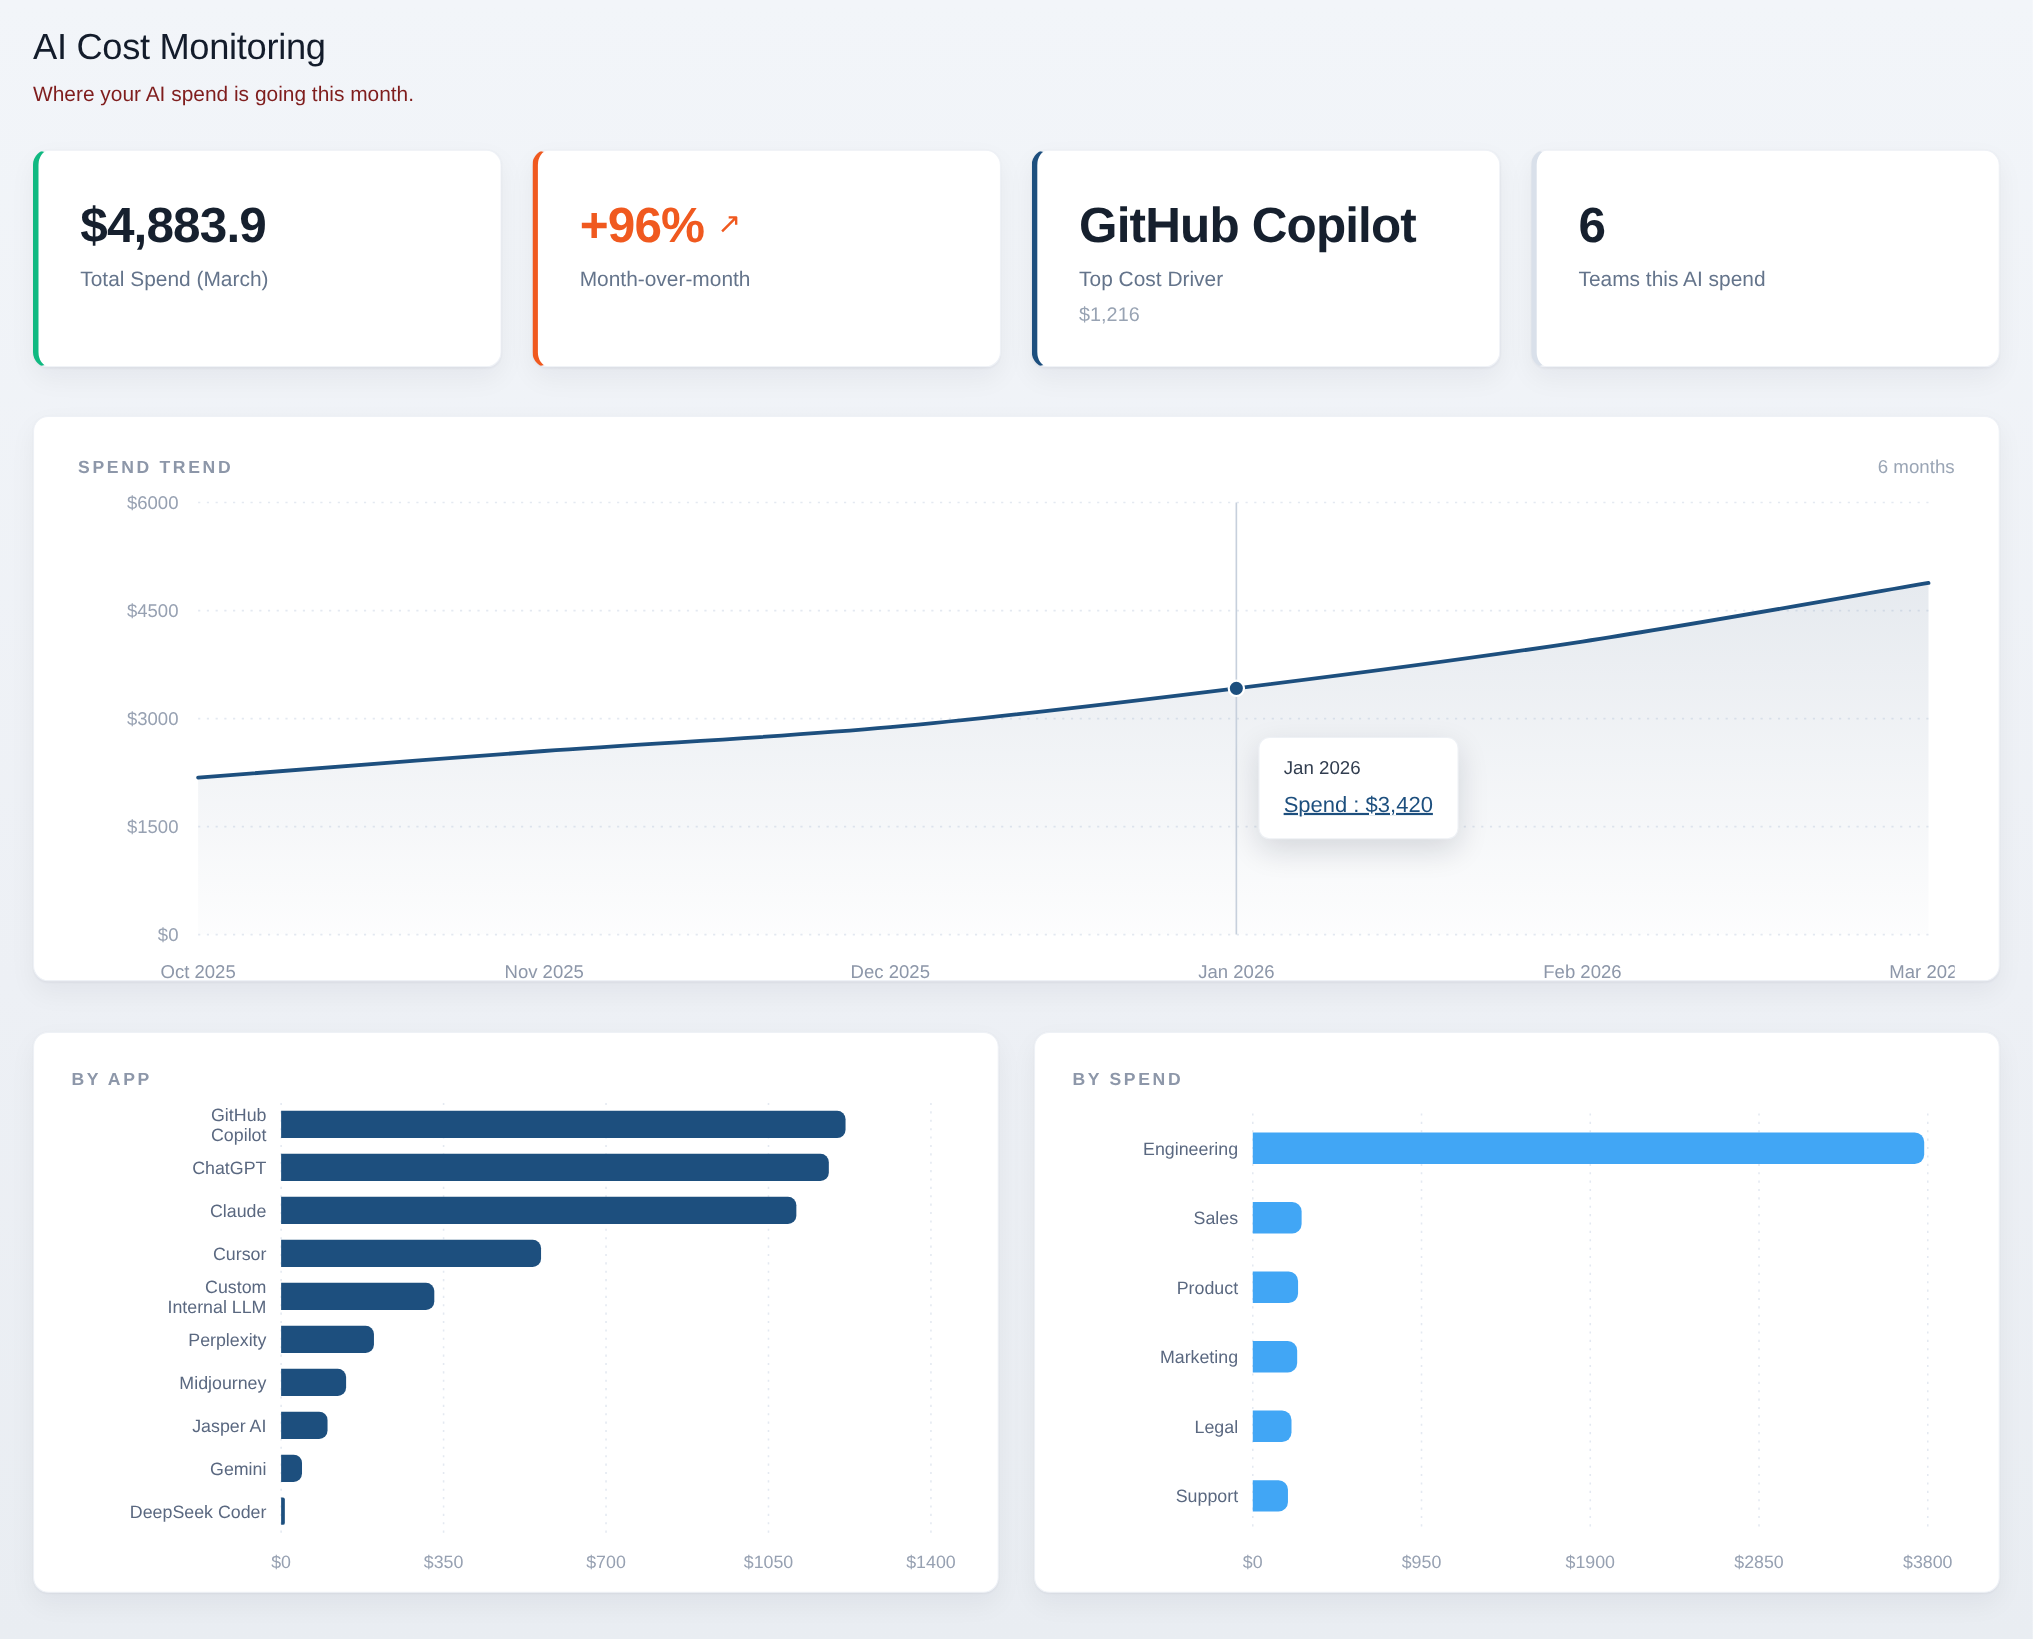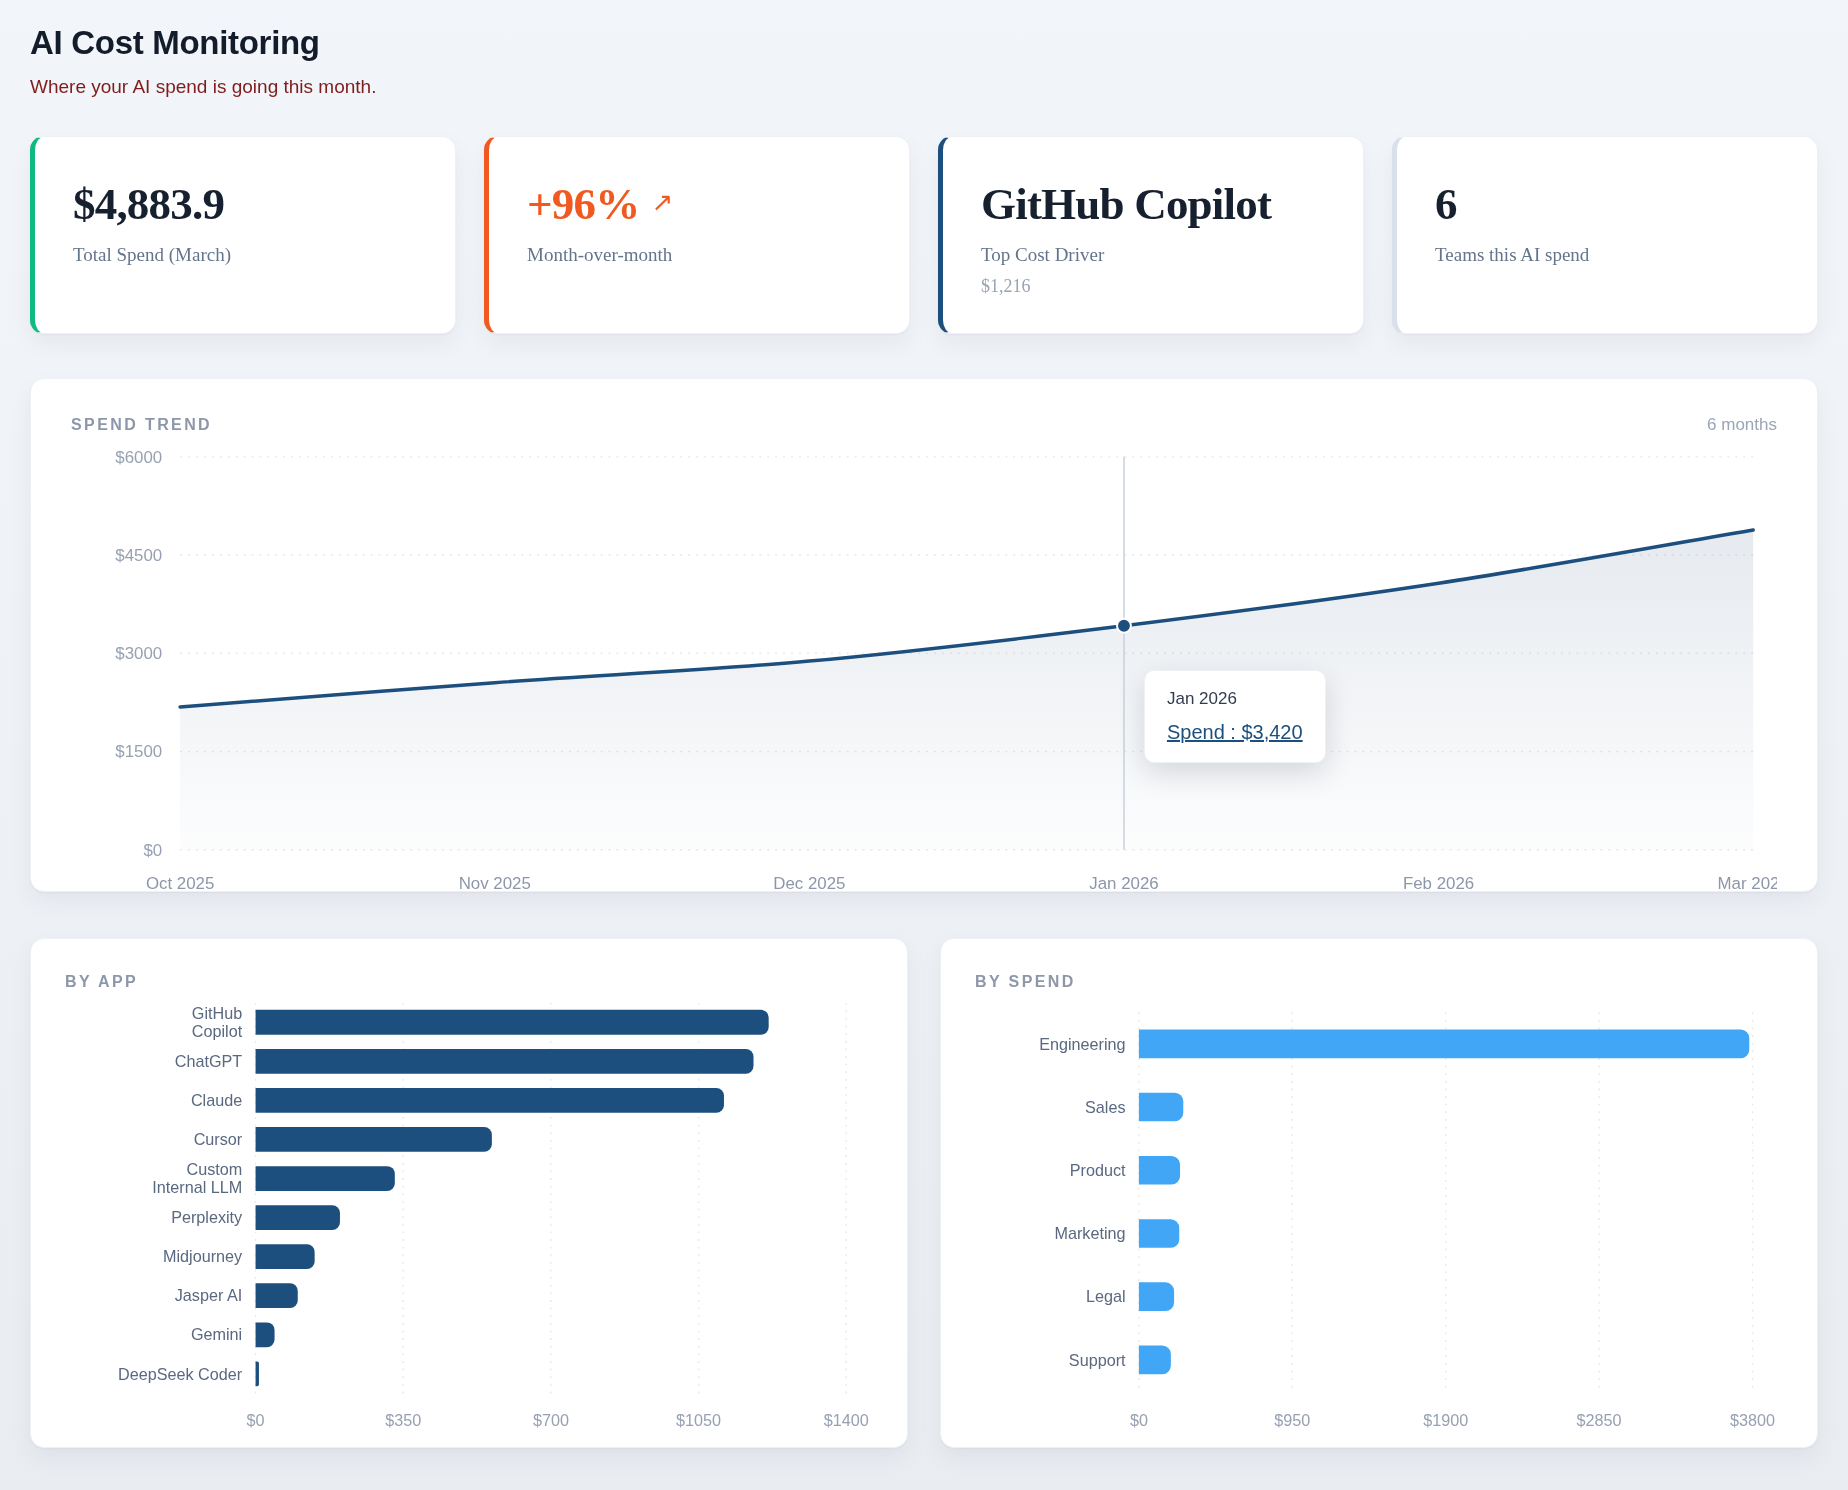--- a/index.html
+++ b/index.html
@@ -5,25 +5,25 @@
   * { margin:0; padding:0; box-sizing:border-box; }
   html,body { width:1848px; height:1490px; overflow:hidden; }
   body {
     font-family:"Liberation Sans", sans-serif;
     background:linear-gradient(180deg,#f2f5f9 0%,#edf0f5 60%,#e9edf2 100%);
     color:#192231;
   }
   .page { width:1848px; height:1490px; padding:16px 30px 0 30px; }
 
   
-  .page-title { font-size:33px; font-weight:700; color:#131c2b; letter-spacing:-0.3px; margin-top:8px; }
+  .page-title { font-size:33px; font-weight:400; color:#131c2b; letter-spacing:-0.3px; margin-top:8px; }
   .page-subtitle { font-size:19px; color:#7f1d1d; margin-top:14px; }
 
   
-  .kpi-row { display:flex; gap:28px; margin-top:38px;font-family:Liberation Serif, serif; }
+  .kpi-row { display:flex; gap:28px; margin-top:38px; }
   .kpi-card {
     flex:1 1 0; height:198px; background:#ffffff; border-radius:14px;
     border:1px solid #eef1f6; border-left:5px solid #d9e0ea;
     box-shadow:0 1px 2px rgba(15,23,42,.04), 0 10px 24px rgba(15,23,42,.05);
     padding:44px 38px 0 38px;
   }
   .kpi-value { font-size:45px; font-weight:700; color:#16202e; letter-spacing:-0.8px; line-height:1.05; }
   .kpi-arrow { font-size:26px; font-weight:400; margin-left:12px; position:relative; top:-8px; }
   .kpi-label { font-size:19px; color:#64748b; margin-top:16px; }
   .kpi-sub { font-size:18px; color:#98a3b3; margin-top:10px; }

